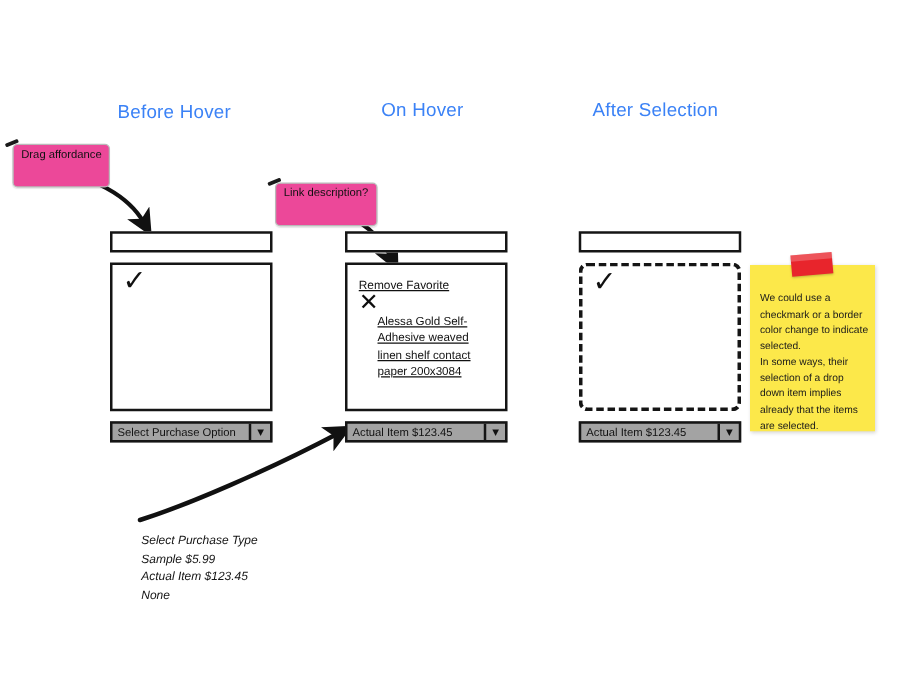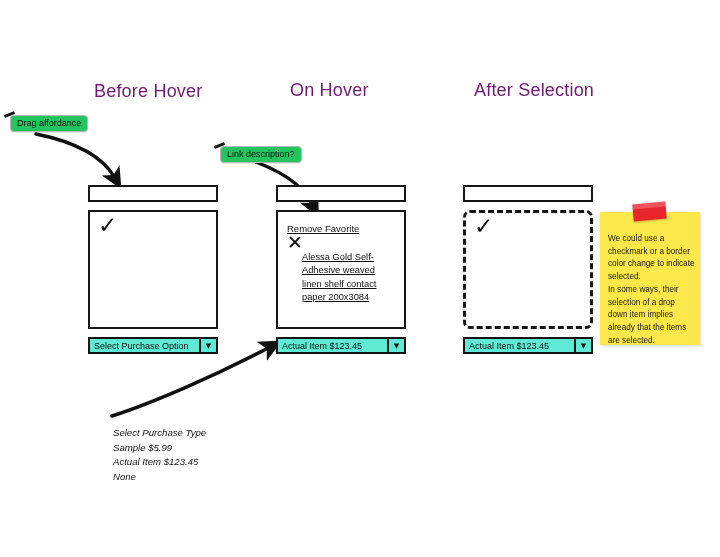--- a/index.html
+++ b/index.html
@@ -17,28 +17,28 @@
   }
 
   .stage {
     position: absolute;
     inset: 0;
   }
 
   
   .col-title {
     position: absolute;
-    font-size: 18px;
+    font-size: 15px;
     font-weight: 400;
-    color: #701a75;
+    color: #3b82f6;
     white-space: nowrap;
     letter-spacing: 0.2px;
   }
   #title-before { left: 94px;  top: 81px; }
-  #title-hover  { left: 290px; top: 80px; }
+  #title-hover  { left: 305px; top: 80px; }
   #title-after  { left: 474px; top: 80px; }
 
   
   .panel { position: absolute; }
   #panel-before { left: 88px;  top: 185px; width: 130px; }
   #panel-hover  { left: 276px; top: 185px; width: 130px; }
   #panel-after  { left: 463px; top: 185px; width: 130px; }
 
   .top-bar {
     height: 17px;
@@ -105,21 +105,21 @@
     line-height: 1.45;
     text-decoration: underline;
     color: #111111;
   }
 
   
   .dropdown {
     margin-top: 8px;
     height: 17px;
     border: 2px solid #151515;
-    background: #5eead4;
+    background: #a3a3a3;
     box-sizing: border-box;
     display: flex;
     align-items: stretch;
   }
   .dropdown .dd-label {
     flex: 1;
     display: flex;
     align-items: center;
     padding-left: 4px;
     font-size: 9px;
@@ -134,26 +134,26 @@
     align-items: center;
     justify-content: center;
     font-size: 7px;
     color: #111111;
     font-family: "DejaVu Sans", sans-serif;
   }
 
   
   .callout {
     position: absolute;
-    background: #22c55e;
+    background: #ec4899;
     border: 1px solid #b9b9b9;
     border-radius: 4px;
     font-size: 9px;
     color: #111111;
-    padding: 2px 6px 3px 6px;
+    padding: 2px 6px 21px 6px;
     white-space: nowrap;
     box-shadow: 0 1px 1px rgba(0,0,0,0.10);
   }
   #callout-drag { left: 10px;  top: 115px; }
   #callout-link { left: 220px; top: 146px; }
 
   .tick {
     position: absolute;
     width: 11px;
     height: 3px;

